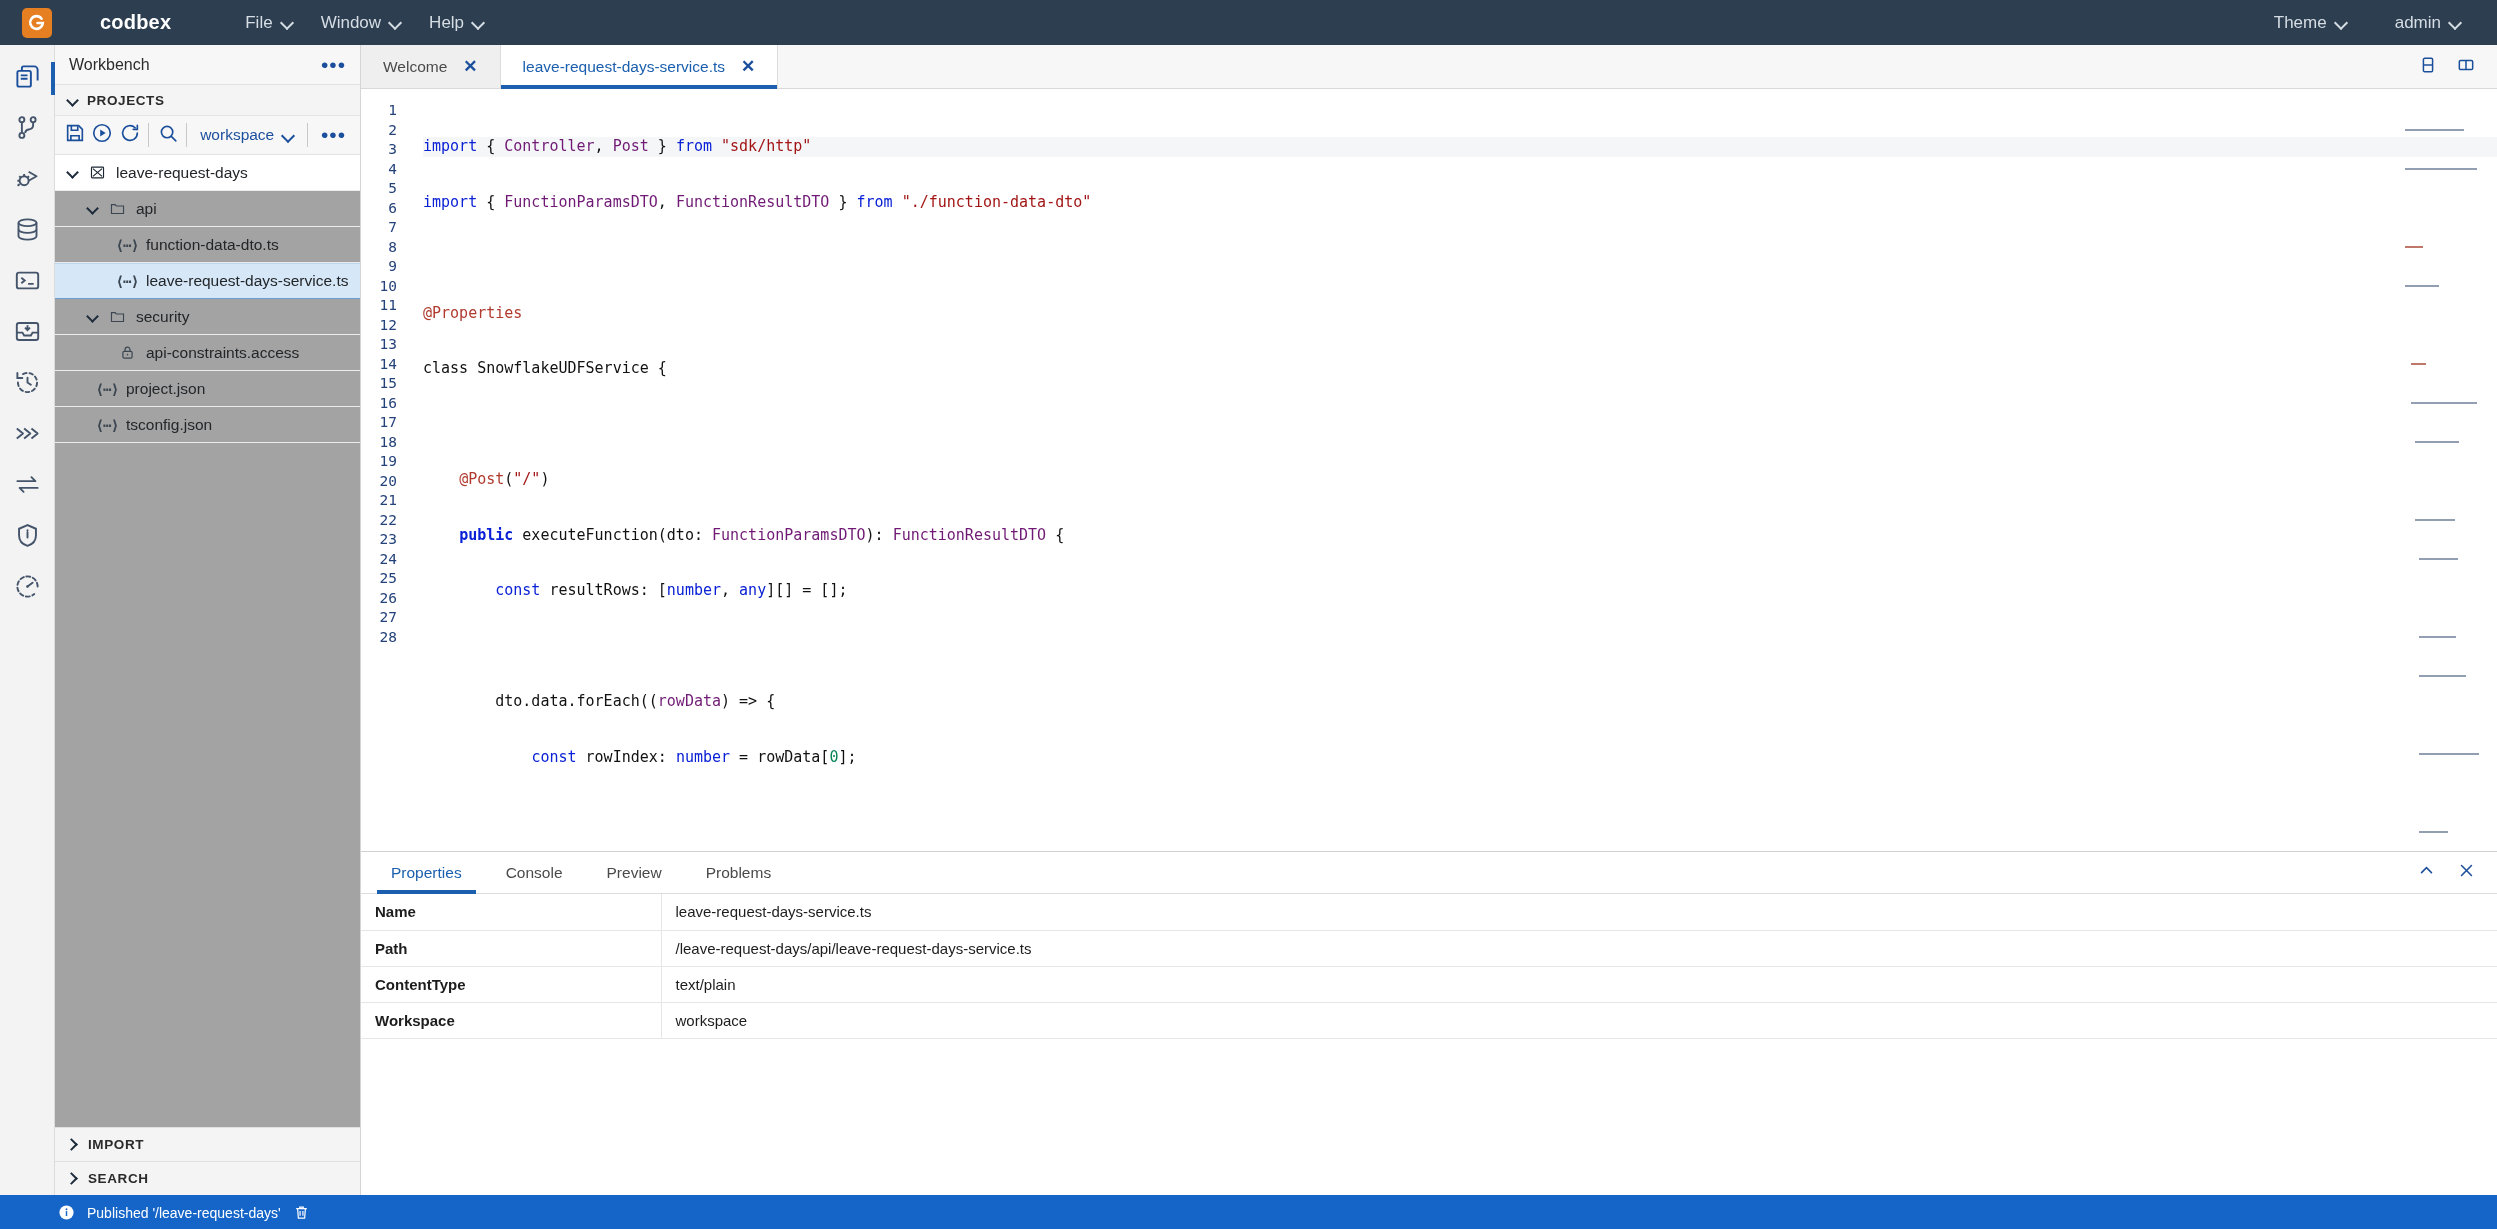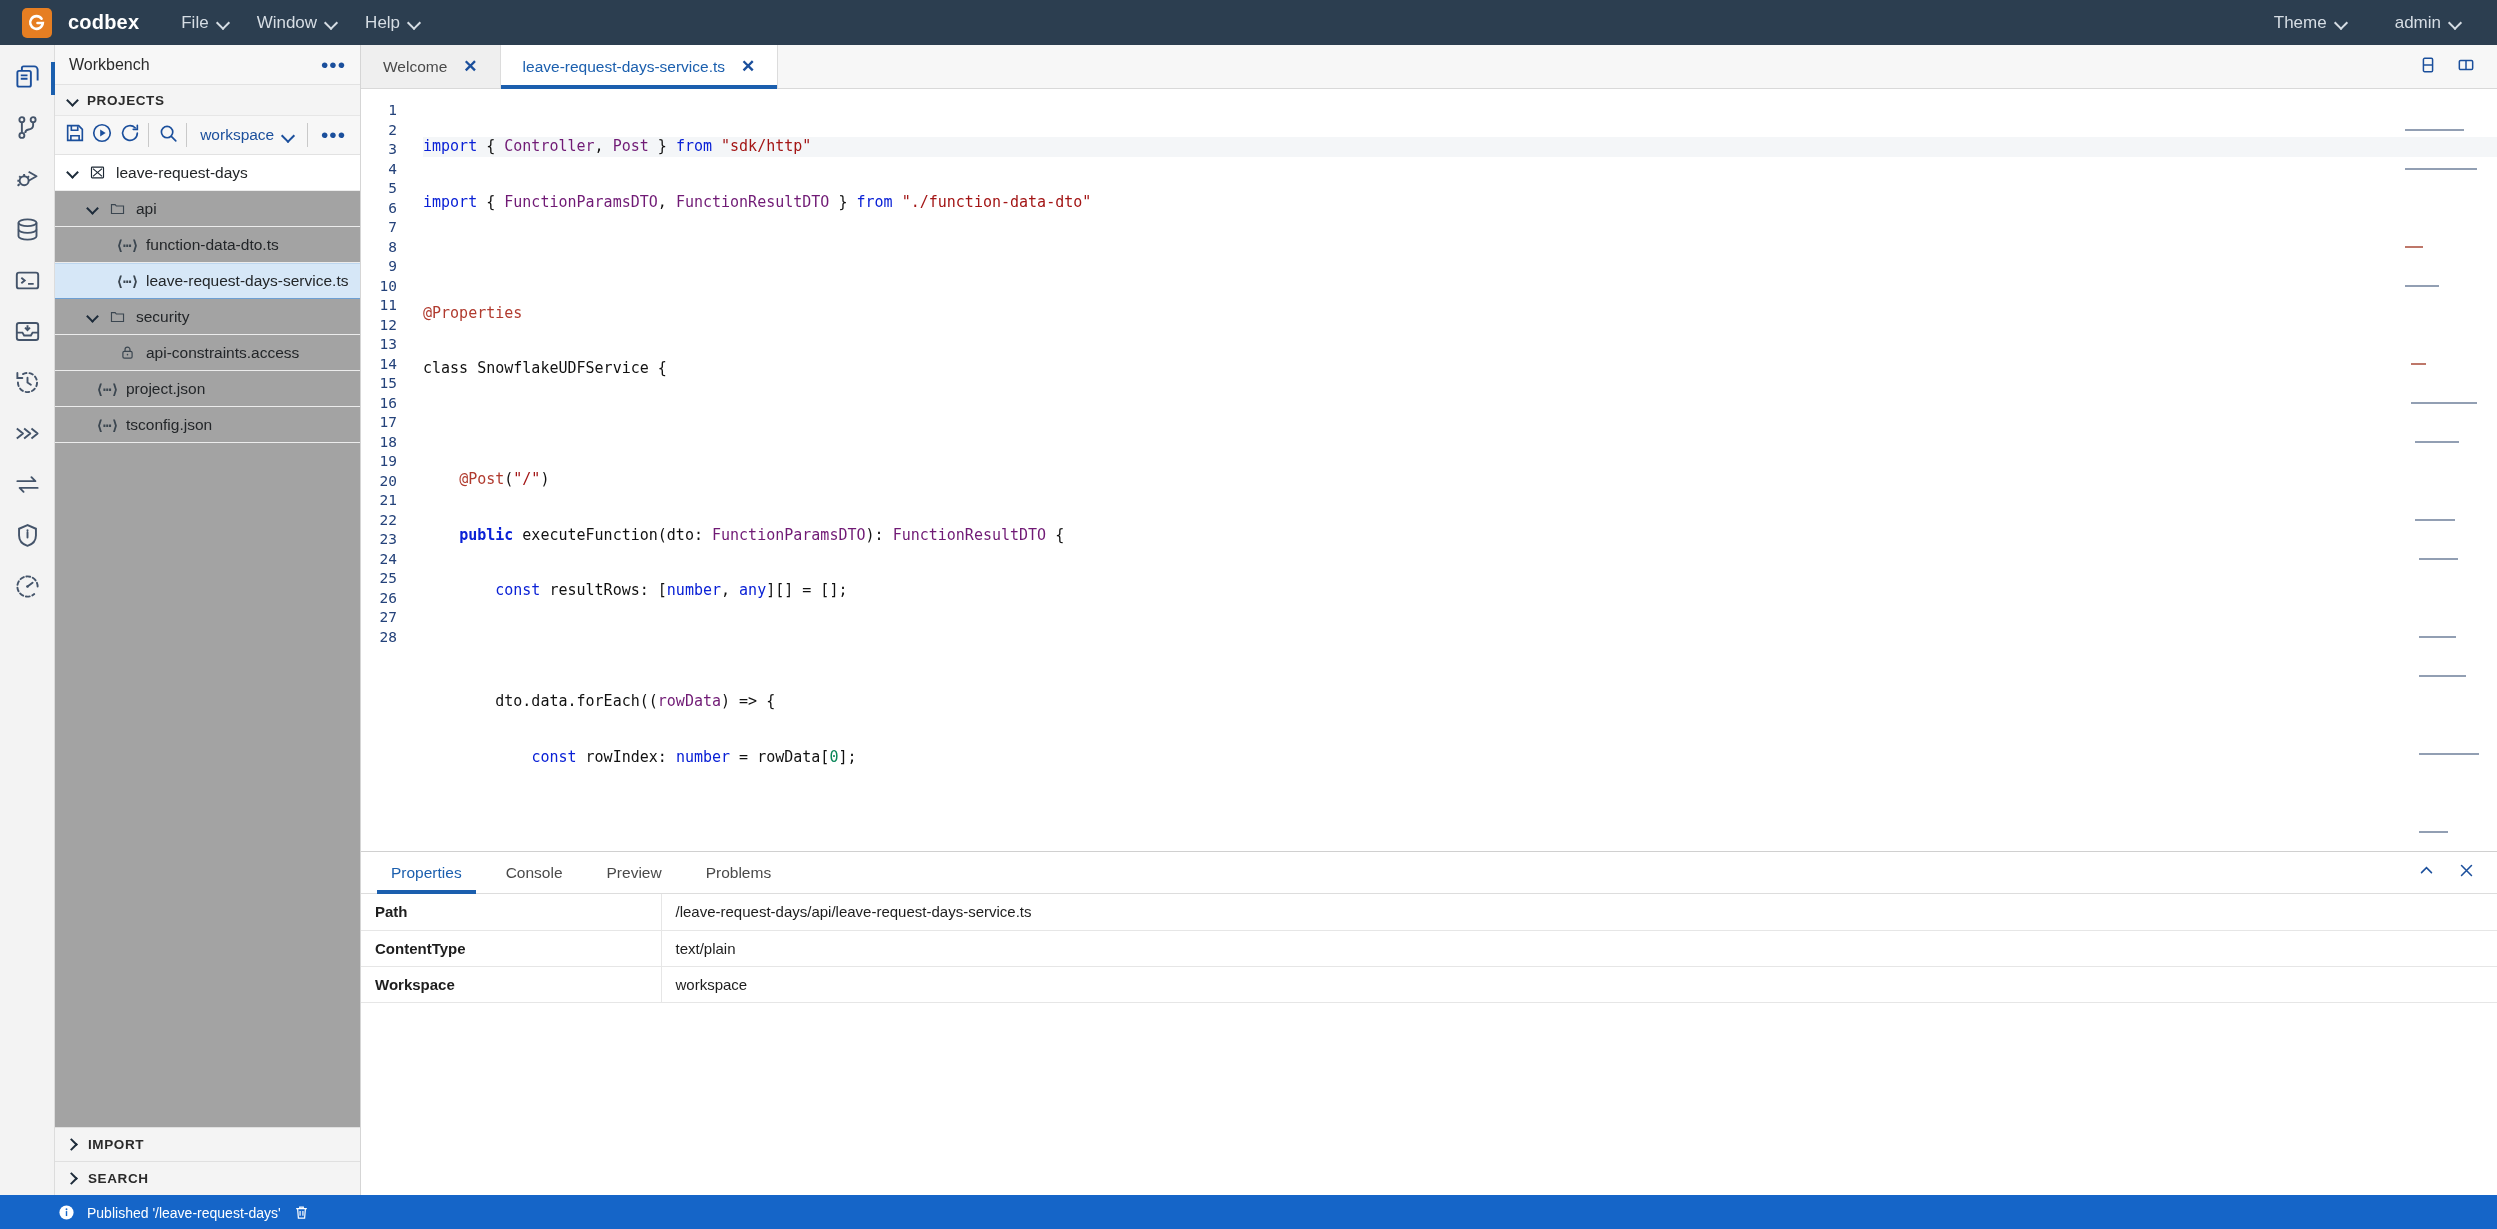--- a/index.html
+++ b/index.html
@@ -11,20 +11,21 @@
   }
   .app { display: flex; flex-direction: column; width: 2497px; height: 1229px; }
 
   
   .header {
     height: 45px; flex: 0 0 45px;
     background: #2c3e50;
     display: flex; align-items: center;
     padding: 0 22px;
     color: #ecf0f1;
+    gap: 32px;
   }
   .brand-logo {
     width: 30px; height: 30px; border-radius: 5px;
     background: #e67e22;
     display: flex; align-items: center; justify-content: center;
     font-size: 21px; font-weight: bold; color: #fff;
     font-family: "DejaVu Sans", sans-serif;
     line-height: 1;
   }
   .brand-name {
@@ -645,20 +646,24 @@
                 <svg viewBox="0 0 24 24" width="17" height="17" fill="none" stroke="#1b4f9c" stroke-width="2.2" stroke-linecap="round">
                   <path d="M5 5l14 14M19 5 5 19"></path>
                 </svg>
               </span>
             </div>
           </div>
         </div>
 
         <table class="prop-table">
           <tbody>
+              <tr>
+            <td class="k">Name</td>
+            <td>leave-request-days-service.ts</td>
+          </tr>
           <tr>
             <td class="k">Path</td>
             <td>/leave-request-days/api/leave-request-days-service.ts</td>
           </tr>
           <tr>
             <td class="k">ContentType</td>
             <td>text/plain</td>
           </tr>
           <tr>
             <td class="k">Workspace</td>

